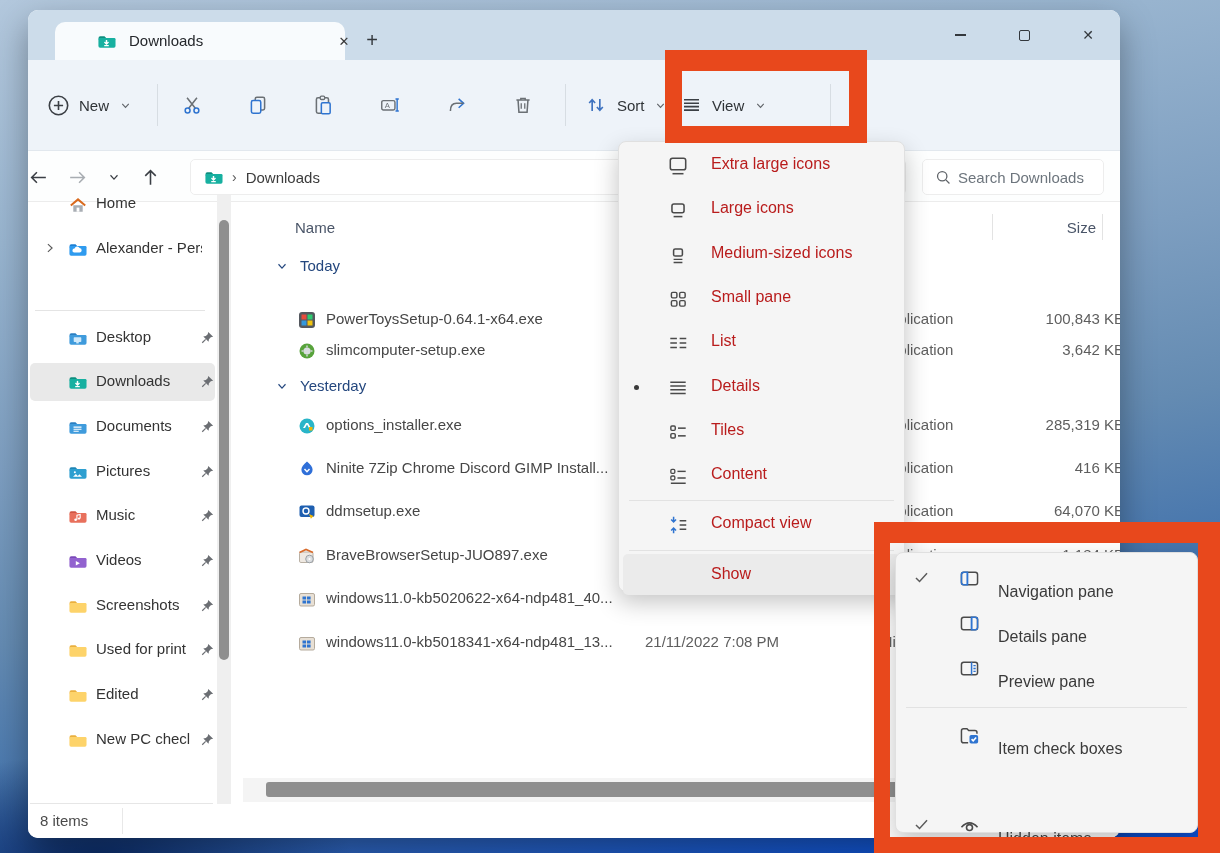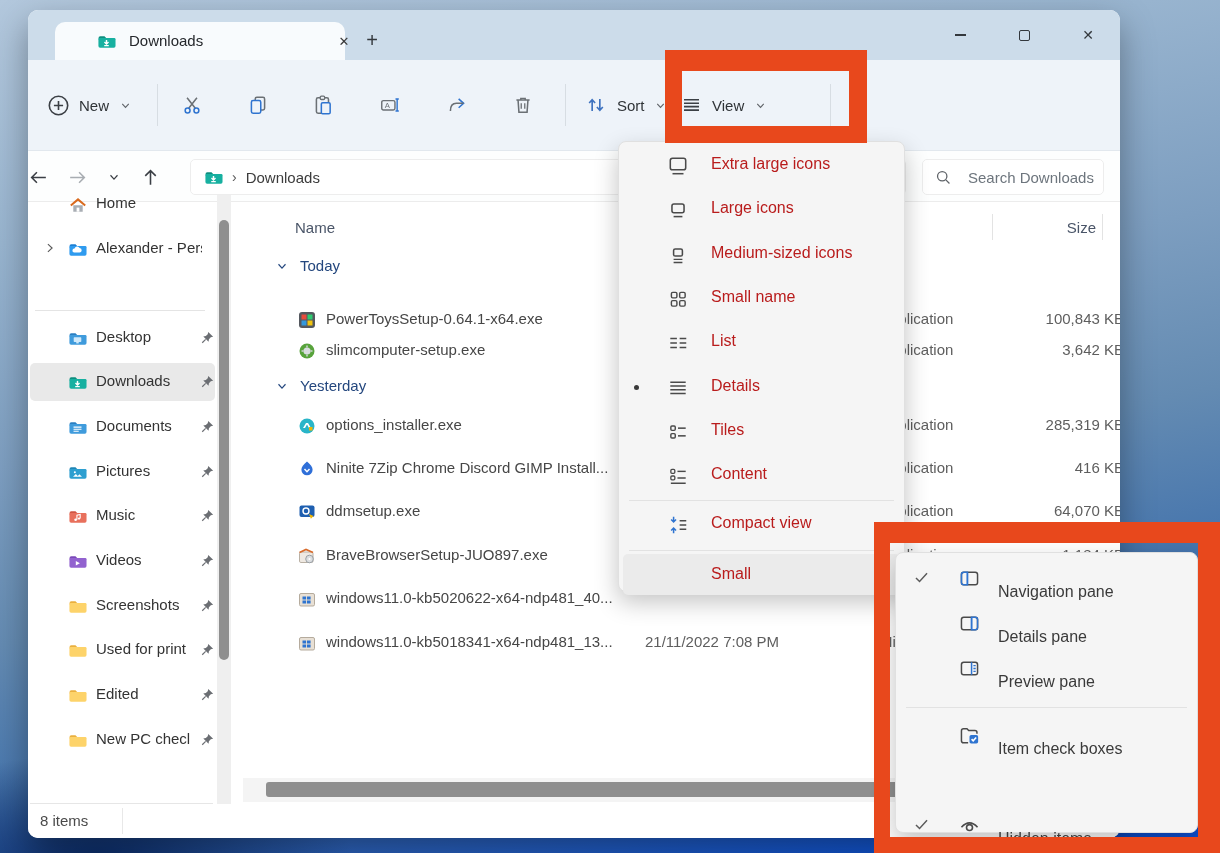--- a/index.html
+++ b/index.html
@@ -38,21 +38,21 @@
   .tb-icn { width:24px; height:24px; display:flex; align-items:center; justify-content:center; }
   #more-dot { position:absolute; left:838px; top:84px; width:4px; height:4px; background:#222; }
 
   #navrow { position:absolute; left:0; top:141px; width:100%; height:51px; background:#fdfefe; border-bottom:1px solid #ececec; }
   .nav-arrow { position:absolute; top:12px; width:28px; height:28px; display:flex; align-items:center; justify-content:center; }
   #address-box { position:absolute; left:162px; top:8px; width:716px; height:36px; background:#fff; border:1px solid #ededed;
                  border-radius:5px; display:flex; align-items:center; padding-left:13px; gap:9px; }
   #address-box .crumb-sep { color:#5a5a5a; font-size:14px; }
   #address-box .crumb { color:#3c3c3c; font-size:15px; }
   #search-box { position:absolute; left:894px; top:8px; width:182px; height:36px; background:#fff; border:1px solid #ededed;
-                border-radius:5px; display:flex; align-items:center; padding-left:12px; gap:16px; }
+                border-radius:5px; display:flex; align-items:center; padding-left:12px; gap:6px; }
   #search-box input { border:none; outline:none; width:130px; font-size:15px; color:#444; background:transparent;
                       font-family:"Liberation Sans","DejaVu Sans",sans-serif; }
   #search-box input::placeholder { color:#6d757d; opacity:1; }
 
   
   .side-item { position:absolute; left:2px; width:185px; height:38px; }
   .side-item.selected { background:#e9e9e9; border-radius:5px; }
   .side-item .expander { position:absolute; left:13px; top:11px; }
   .side-item .s-icon { position:absolute; left:38px; top:10px; }
   .side-item .s-label { position:absolute; left:66px; top:9px; font-size:15px; color:#333; white-space:nowrap;
@@ -681,21 +681,21 @@
       <span class="mi-icon"><span class="icon" style="">
             <svg width="22" height="22" viewBox="0 0 20 20">
               <g fill="none" stroke="#4a4a4a" stroke-width="1.3">
                 <rect x="4" y="4" width="5" height="5" rx="1.2"></rect>
                 <rect x="11.5" y="4" width="5" height="5" rx="1.2"></rect>
                 <rect x="4" y="11.5" width="5" height="5" rx="1.2"></rect>
                 <rect x="11.5" y="11.5" width="5" height="5" rx="1.2"></rect>
               </g>
             </svg>
           </span></span>
-      <span class="mi-label">Small name</span>
+      <span class="mi-label">Small pane</span>
       </div>
       <div class="menu-item" style="top:179.2px">
       <span class="mi-state"></span>
       <span class="mi-icon"><span class="icon" style="">
             <svg width="22" height="22" viewBox="0 0 20 20">
               <path d="M3 6h6M11.5 6h6M3 10h6M11.5 10h6M3 14h6M11.5 14h6" stroke="#4a4a4a" stroke-width="1.4"></path>
             </svg>
           </span></span>
       <span class="mi-label">List</span>
       </div>
@@ -741,21 +741,21 @@
             <svg width="22" height="22" viewBox="0 0 20 20">
               <path d="M6 2.5v4.5M3.8 5 6 7.2 8.2 5" fill="none" stroke="#2f74d0" stroke-width="1.4"></path>
               <path d="M6 17.5V13M3.8 15 6 12.8 8.2 15" fill="none" stroke="#2f74d0" stroke-width="1.4"></path>
               <path d="M11.5 6.2h6M11.5 10h6M11.5 13.8h6" stroke="#4a4a4a" stroke-width="1.4"></path>
             </svg>
           </span></span>
       <span class="mi-label">Compact view</span>
       </div>
       <div class="menu-sep" style="top:407.70000000000005px"></div>
       <div class="menu-item hl" style="top:411.70000000000005px; height:41px;">
-    <span class="mi-label" style="left:88px">Small</span>
+    <span class="mi-label" style="left:88px">Show</span>
     <span class="mi-chevron"><span class="icon" style="">
             <svg width="14" height="14" viewBox="0 0 20 20">
               <path d="M7 4.5 13 10l-6 5.5" fill="none" stroke="#5a5a5a" stroke-width="1.6"></path>
             </svg>
           </span></span>
       </div>
     </div>
 
   <div id="show-submenu" class="menu-panel">
       <div class="menu-item" style="top:3px">

